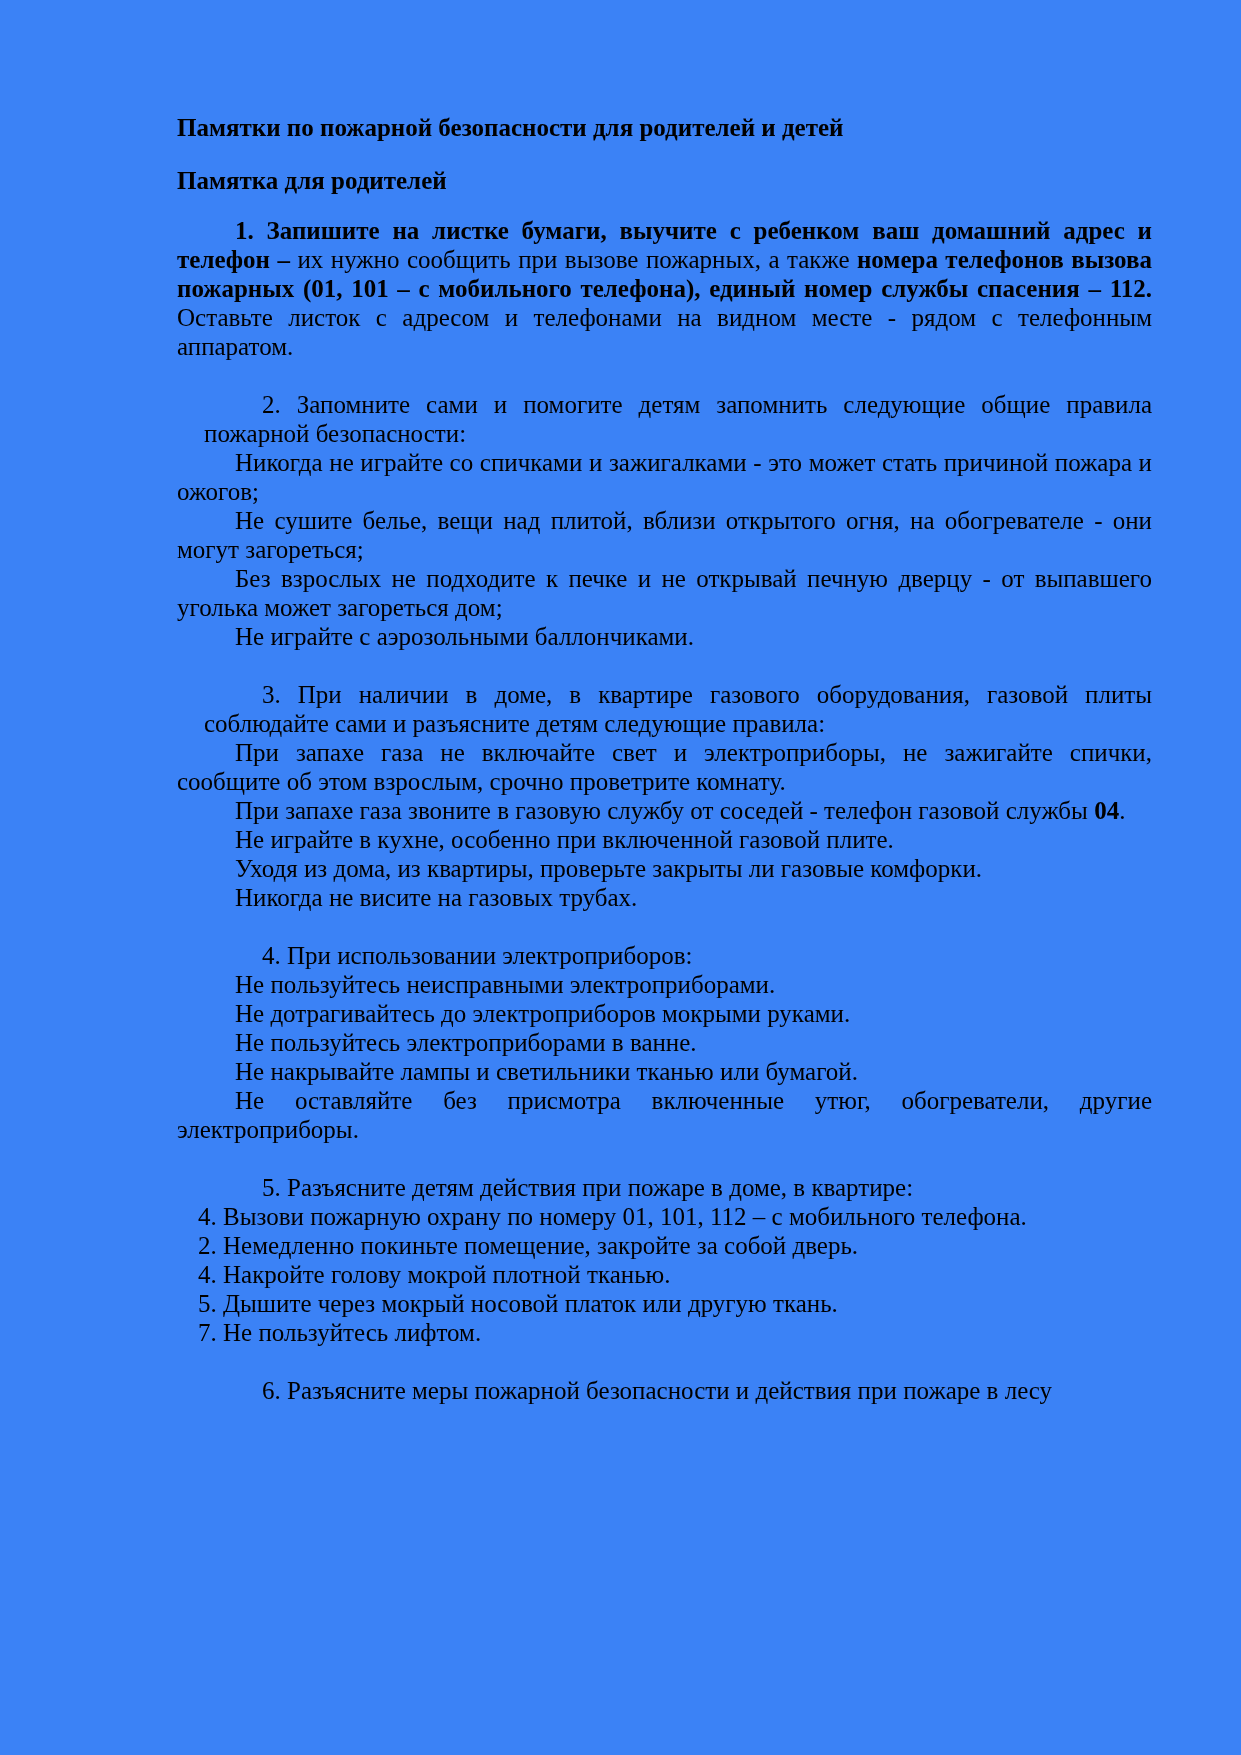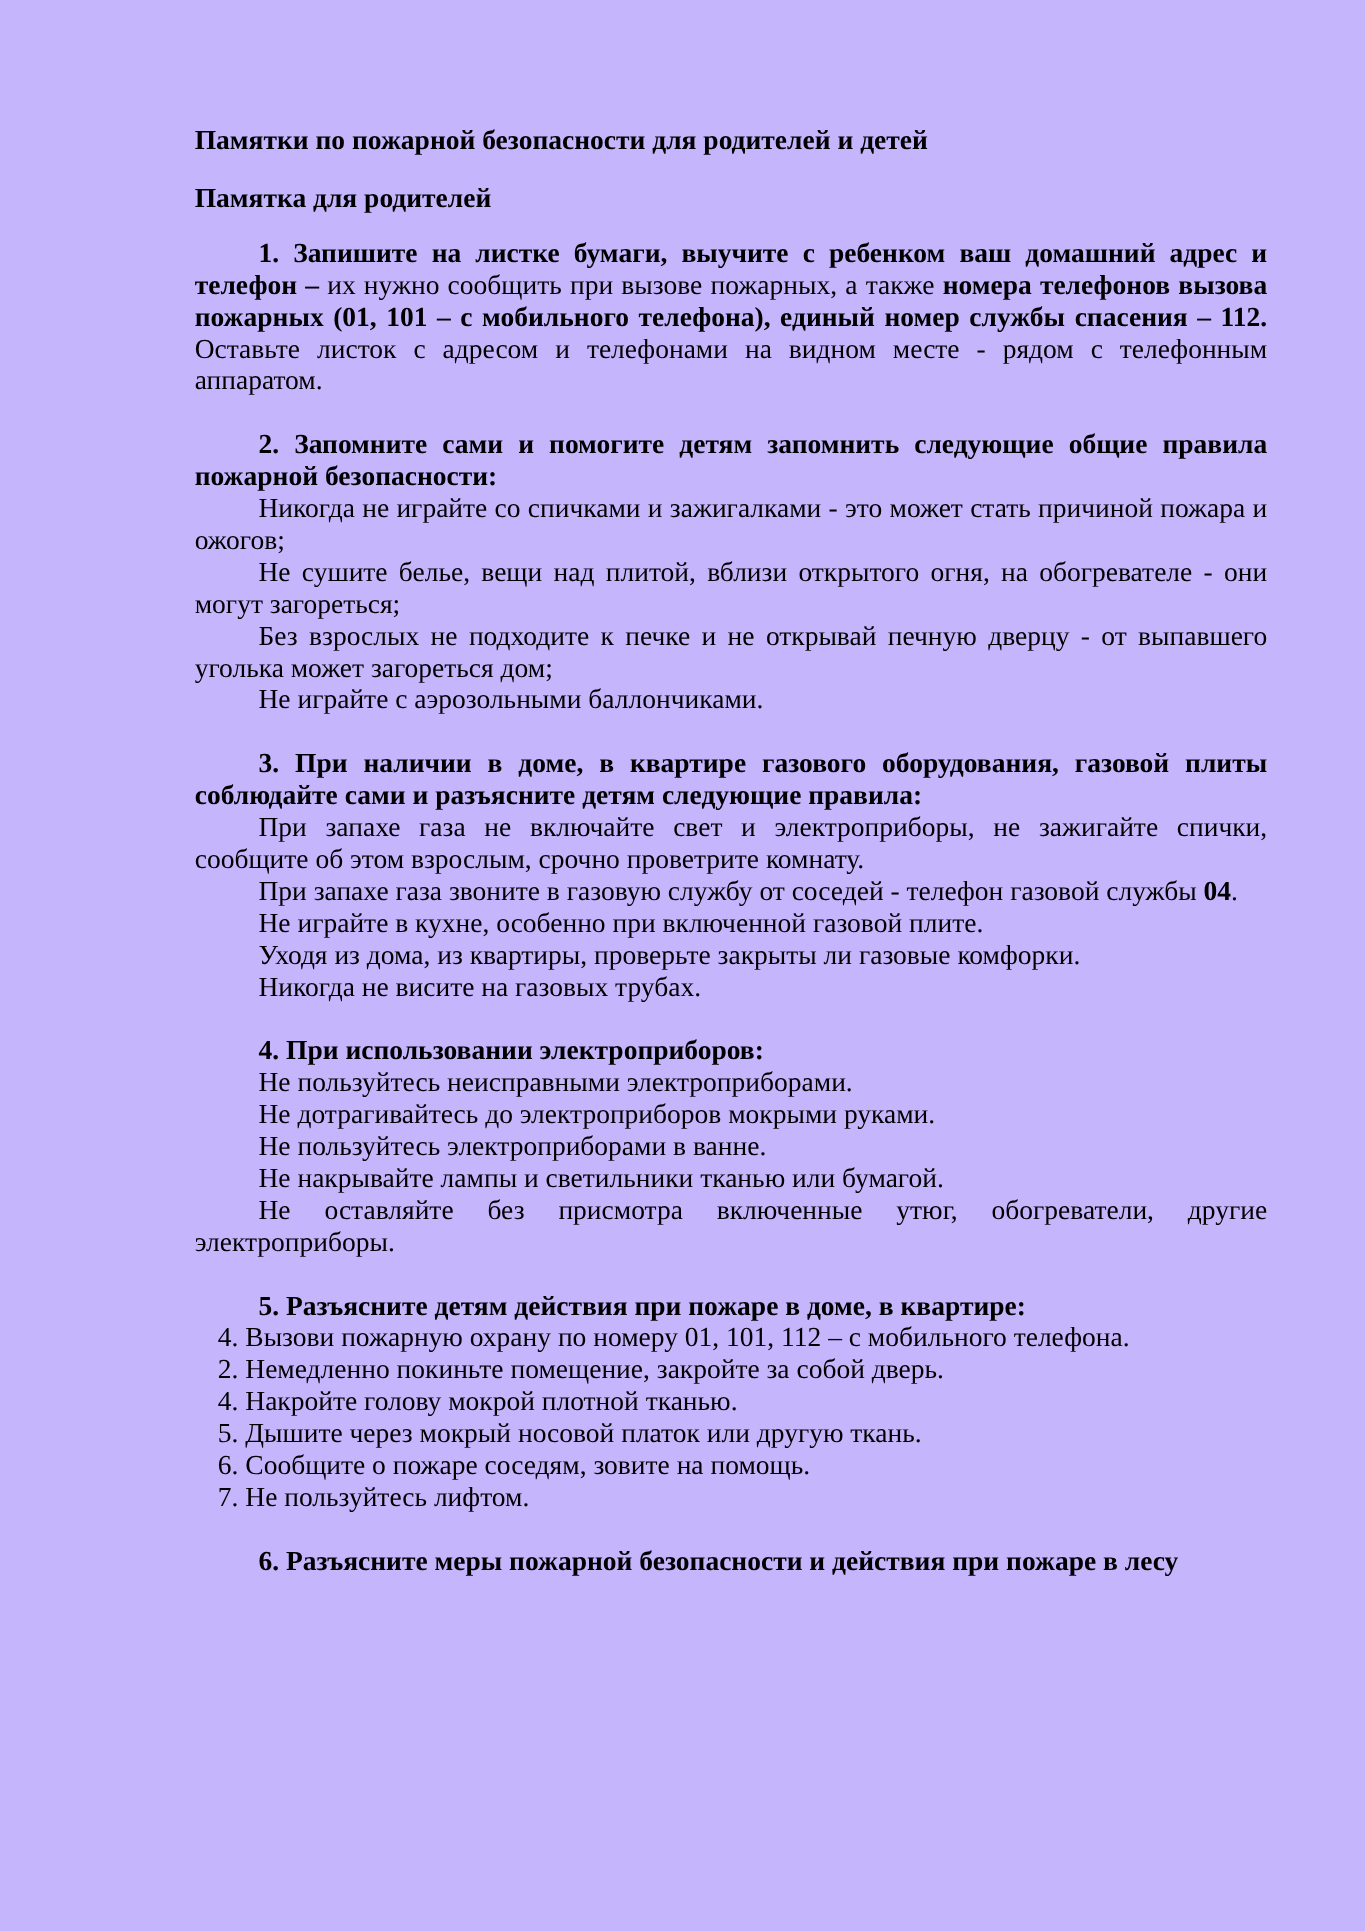--- a/index.html
+++ b/index.html
@@ -5,21 +5,21 @@
   html, body {
     margin: 0;
     padding: 0;
     background: #ffffff;
   }
   .page {
     position: relative;
     width: 1241px;
     height: 1755px;
     box-sizing: border-box;
-    background: #c4b5fd;
+    background: #3b82f6;
     color: #000000;
     font-family: "Liberation Serif", "DejaVu Serif", serif;
     font-size: 25px;
     line-height: 29px;
     padding: 113px 89px 0 177px;
     overflow: hidden;
   }
   p { margin: 0; }
   .b { font-weight: bold; }
   .title {
@@ -29,24 +29,25 @@
   }
   .subtitle {
     font-weight: bold;
     margin-bottom: 21px;
   }
   .para {
     text-align: justify;
   }
   .indent { text-indent: 58px; }
   .heading {
-    font-weight: bold;
+    font-weight: normal;
     text-align: justify;
     text-indent: 58px;
     margin-top: 29px;
+    margin-left: 27px;
   }
   .step {
     text-align: left;
     margin-left: 21px;
   }
 </style>
 </head>
 <body>
 
 <div class="page">
@@ -75,18 +76,17 @@
   <p class="para indent">Не дотрагивайтесь до электроприборов мокрыми руками.</p>
   <p class="para indent">Не пользуйтесь электроприборами в ванне.</p>
   <p class="para indent">Не накрывайте лампы и светильники тканью или бумагой.</p>
   <p class="para indent">Не оставляйте без присмотра включенные утюг, обогреватели, другие электроприборы.</p>
 
   <p class="heading">5. Разъясните детям действия при пожаре в доме, в квартире:</p>
   <p class="para step">4. Вызови пожарную охрану по номеру 01, 101, 112 – с мобильного телефона.</p>
   <p class="para step">2. Немедленно покиньте помещение, закройте за собой дверь.</p>
   <p class="para step">4. Накройте голову мокрой плотной тканью.</p>
   <p class="para step">5. Дышите через мокрый носовой платок или другую ткань.</p>
-  <p class="para step">6. Сообщите о пожаре соседям, зовите на помощь.</p>
   <p class="para step">7. Не пользуйтесь лифтом.</p>
 
   <p class="heading">6. Разъясните меры пожарной безопасности и действия при пожаре в лесу</p>
 
 </div>
 
 </body></html>

